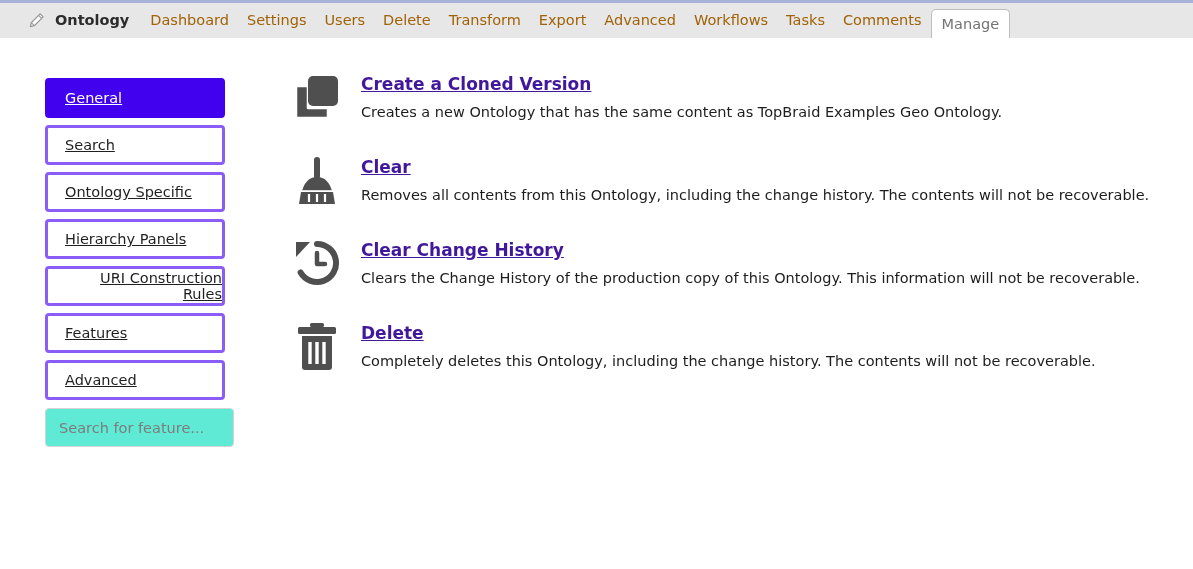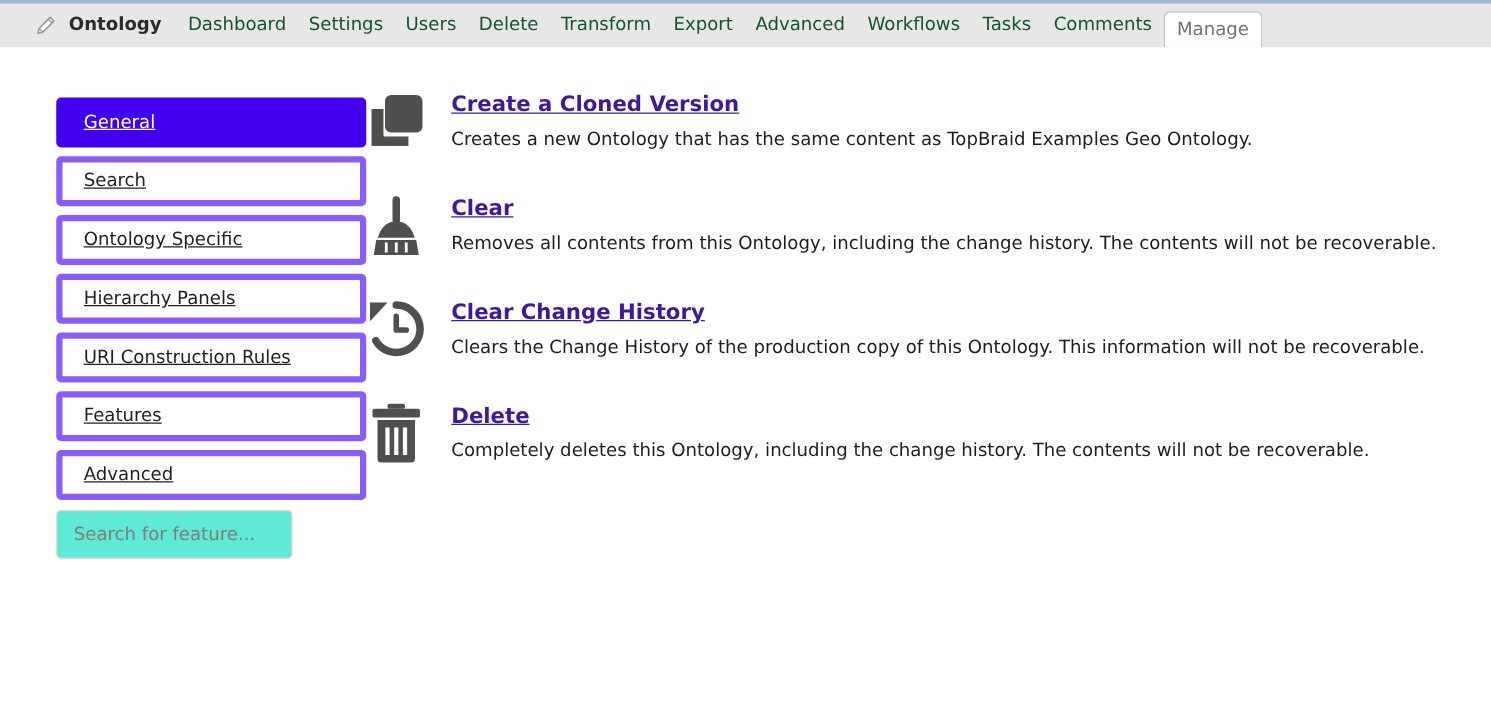--- a/index.html
+++ b/index.html
@@ -43,21 +43,21 @@
   .pencil-icon {
     margin-left: 12px;
     margin-right: 10px;
     width: 17px;
     height: 17px;
     display: block;
     flex: 0 0 auto;
   }
   .nav-item {
     font-size: 14.5px;
-    color: #14532d;
+    color: #a16207;
     padding: 0 9px;
     line-height: 35px;
     white-space: nowrap;
     cursor: default;
   }
   .nav-item.brand {
     font-weight: bold;
     color: #2b2b2b;
     padding-left: 0;
     padding-right: 12px;
@@ -87,23 +87,23 @@
 
   
   .sidebar {
     position: absolute;
     left: 45px;
     top: 40px;
     width: 224px;
   }
   .side-btn {
     box-sizing: border-box;
-    width: 248px;
+    width: 180px;
     height: 40px;
-    border: 5px solid #8b5cf6;
+    border: 3px solid #8b5cf6;
     border-radius: 4px;
     background: #ffffff;
     margin-bottom: 7px;
     display: flex;
     align-items: center;
     padding-left: 17px;
     cursor: pointer;
     text-align: right;
   }
   .side-btn .lbl {

